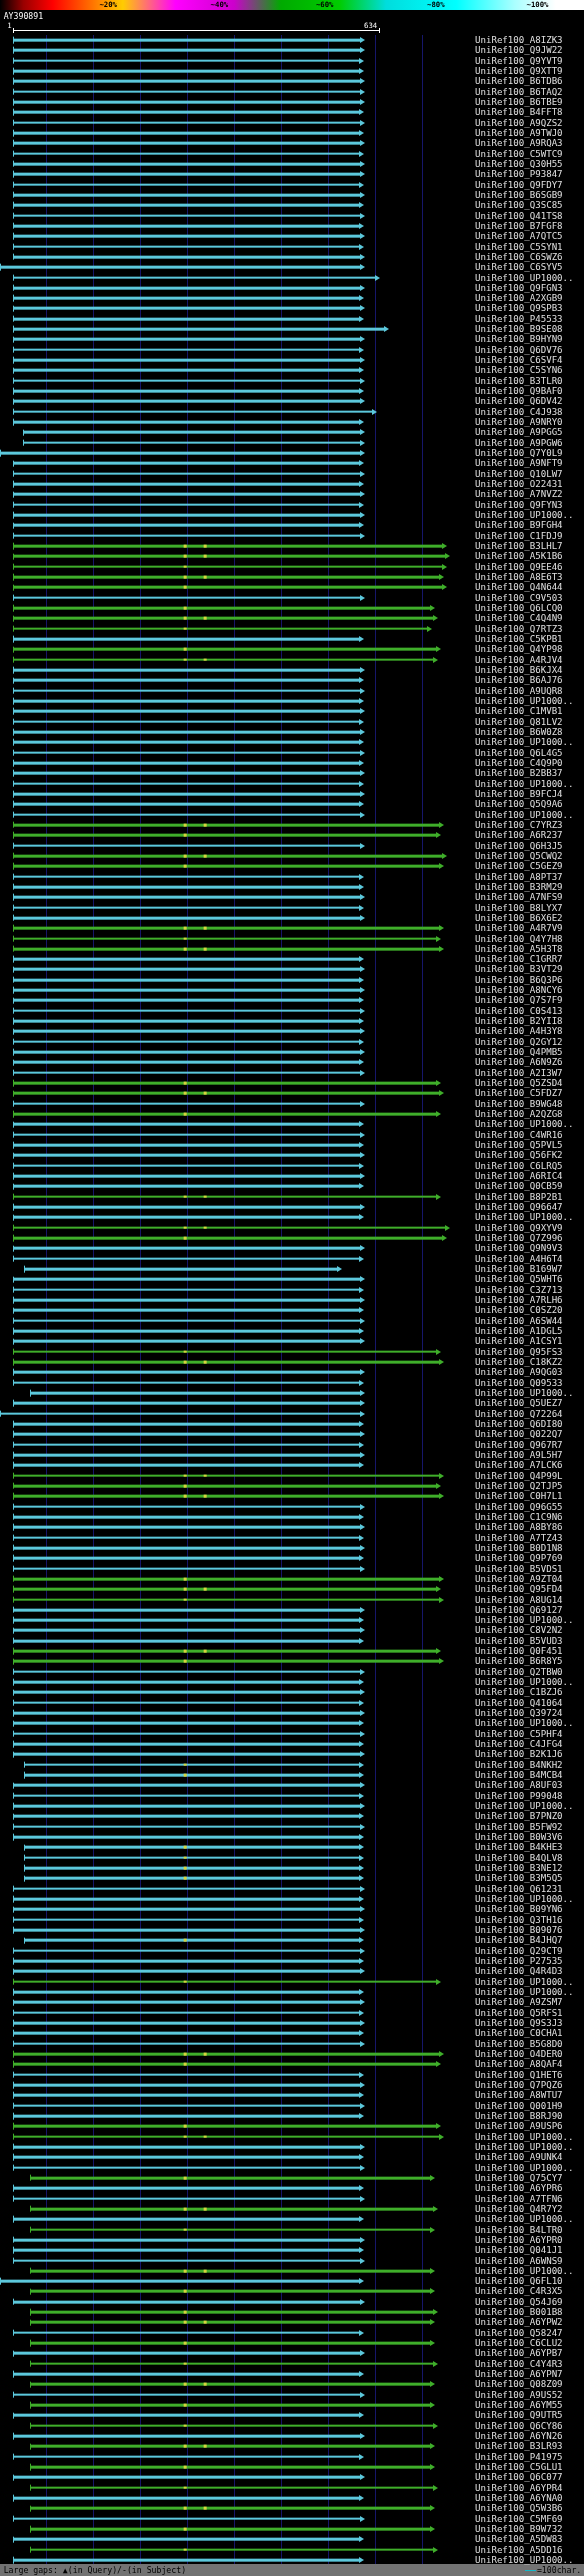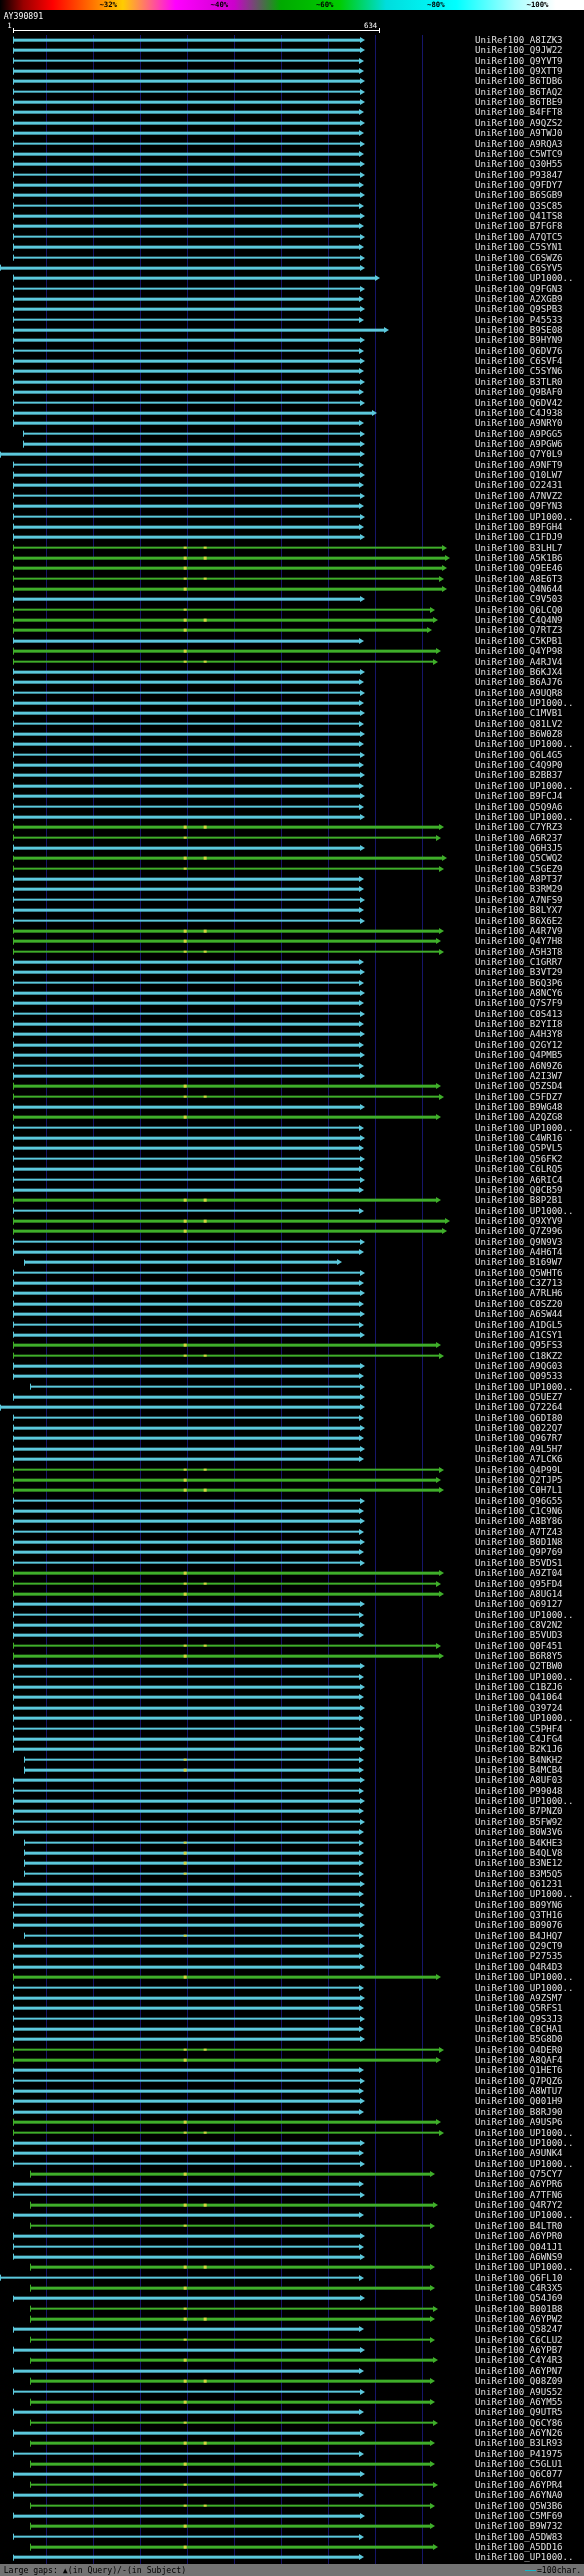--- a/index.html
+++ b/index.html
@@ -72,21 +72,21 @@
     display:flex;justify-content:space-between;padding:0 3.7px;box-sizing:border-box;
   }
   .dash{display:inline-block;width:11px;height:1.8px;background:#14b8c8;vertical-align:middle;margin-right:0.9px;}
 </style>
 </head>
 <body>
 
 <div id="app">
 
   <div class="scalebar">
-      <span class="slabel" style="left: 17%;">~32%</span>
+      <span class="slabel" style="left: 17%;">~20%</span>
       <span class="slabel" style="left: 36%;">~40%</span>
       <span class="slabel" style="left: 54%;">~60%</span>
       <span class="slabel" style="left: 73%;">~80%</span>
       <span class="slabel" style="left: 90%;">~100%</span>
     </div>
 
   <div class="titlebar">AY390891</div>
 
   <div class="ruler">
     <span class="rstart">1</span>
@@ -687,20 +687,25 @@
         <div class="rlabel">UniRef100_Q0CB59</div>
       </div>
       <div class="row">
         <div class="bar green" style="left: 12.8px; width: 423px;"></div>
         <div class="arrow green" style="left: 436px;"></div>
         <div class="gapmark" style="left: 185px;"></div>
         <div class="gapmark" style="left: 205px;"></div>
         <div class="rlabel">UniRef100_B8P2B1</div>
       </div>
       <div class="row">
+        <div class="bar cyan" style="left: 12.8px; width: 348px;"></div>
+        <div class="arrow cyan" style="left: 360px;"></div>
+        <div class="rlabel">UniRef100_Q96647</div>
+      </div>
+      <div class="row">
         <div class="bar cyan" style="left: 12.8px; width: 346px;"></div>
         <div class="arrow cyan" style="left: 359px;"></div>
         <div class="rlabel">UniRef100_UP1000..</div>
       </div>
       <div class="row">
         <div class="bar green" style="left: 12.8px; width: 432px;"></div>
         <div class="arrow green" style="left: 445px;"></div>
         <div class="gapmark" style="left: 185px;"></div>
         <div class="gapmark" style="left: 205px;"></div>
         <div class="rlabel">UniRef100_Q9XYV9</div>

